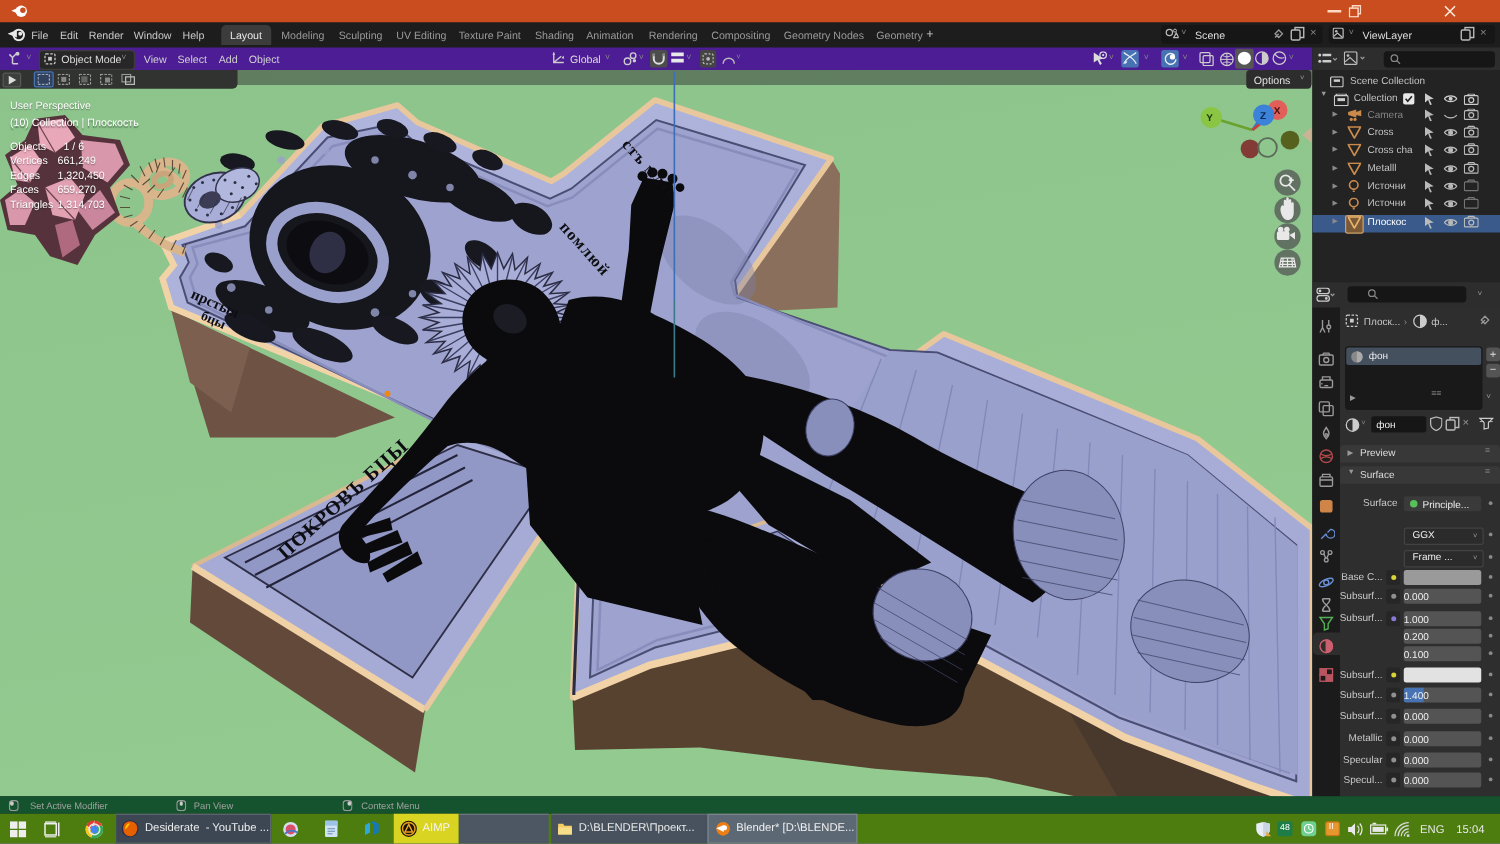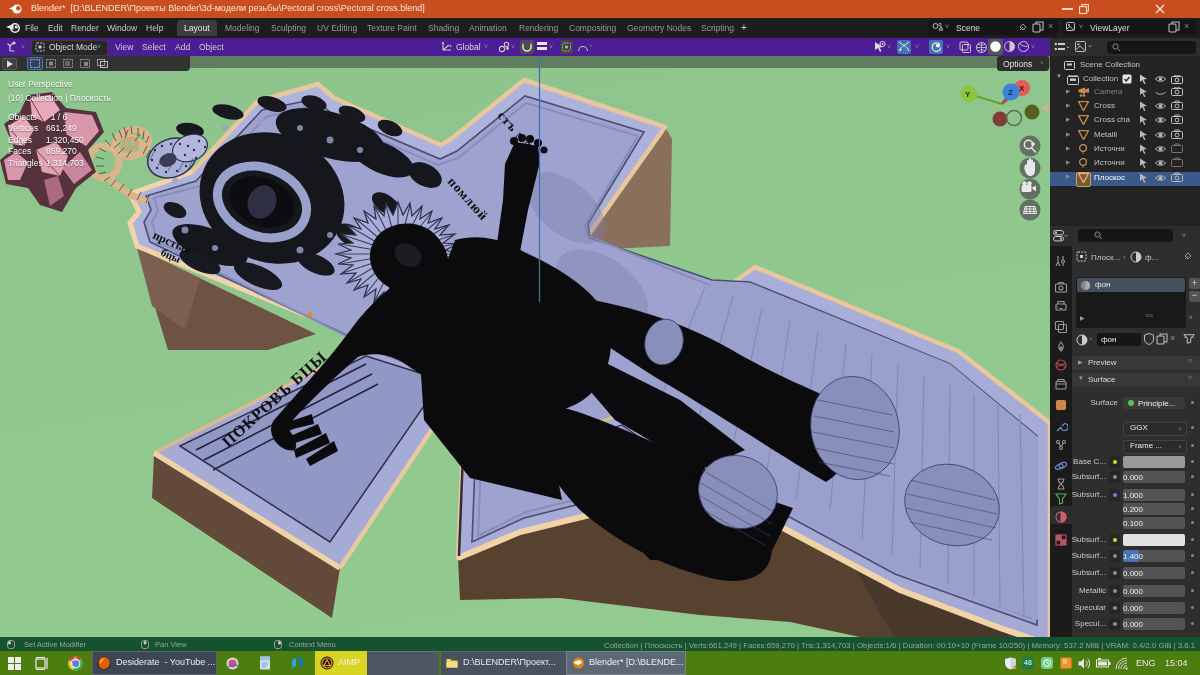--- a/index.html
+++ b/index.html
@@ -25,21 +25,20 @@
 </style>
 </head>
 <body>
 <div id="root">
   <div id="titlebar" class="abs">
     <svg class="abs" style="left:9px;top:3px" width="14" height="12" viewBox="0 0 14 12">
       <circle cx="8" cy="6" r="4.6" fill="#fff"></circle>
       <circle cx="9.3" cy="5.2" r="2.2" fill="#c94d1e"></circle>
       <path d="M0 5.5 L7 2.5 L7 8.5 Z" fill="#fff"></path>
     </svg>
-    <div class="title">Blender*&nbsp; [D:\BLENDER\Проекты Blender\3d-модели резьбы\Pectoral cross\Pectoral cross.blend]</div>
     <div class="abs" style="left:1062px;top:8px;width:11px;height:1.5px;background:#ffd9c4"></div>
     <svg class="abs" style="left:1079px;top:4px" width="10" height="10" viewBox="0 0 10 10">
       <rect x="0.5" y="2.5" width="7" height="7" fill="none" stroke="#ffd9c4" stroke-width="1.2"></rect>
       <path d="M3 2.5 L3 0.5 L9.5 0.5 L9.5 7 L7.5 7" fill="none" stroke="#ffd9c4" stroke-width="1.2"></path>
     </svg>
     <svg class="abs" style="left:1155px;top:4px" width="10" height="10" viewBox="0 0 10 10">
       <path d="M1 1 L9 9 M9 1 L1 9" stroke="#ffe9dd" stroke-width="1.3"></path>
     </svg>
   </div>
   <div id="menubar" class="abs">
@@ -56,21 +55,21 @@
     <span class="tab active" style="left:177px">Layout</span>
     <span class="tab" style="left:218px">Modeling</span>
     <span class="tab" style="left:264px">Sculpting</span>
     <span class="tab" style="left:310px">UV Editing</span>
     <span class="tab" style="left:360px">Texture Paint</span>
     <span class="tab" style="left:421px">Shading</span>
     <span class="tab" style="left:462px">Animation</span>
     <span class="tab" style="left:512px">Rendering</span>
     <span class="tab" style="left:562px">Compositing</span>
     <span class="tab" style="left:620px">Geometry Nodes</span>
-    <span class="tab" style="left:694px">Scripting</span>
+    <span class="tab" style="left:694px">Geometry</span>
     <span class="mitem" style="left:741px;top:4px;font-size:10px">+</span>
 
     <div class="abs" style="left:929px;top:2px;width:129px;height:15px;background:#161616;border-radius:3px"></div>
     <svg class="abs" style="left:932px;top:4px" width="11" height="11" viewBox="0 0 11 11">
       <circle cx="3.5" cy="4" r="2.5" fill="none" stroke="#bbb" stroke-width="1"></circle>
       <path d="M7 8 L9 4.5 L11 8 Z" fill="none" stroke="#bbb" stroke-width="1"></path>
       <circle cx="8" cy="2.5" r="1.2" fill="none" stroke="#bbb" stroke-width="0.8"></circle>
     </svg>
     <span class="abs" style="left:945px;top:5px;color:#888;font-size:7px">˅</span>
     <span class="abs" style="left:956px;top:5px;color:#ddd">Scene</span>
@@ -887,21 +886,20 @@
     <svg class="abs" style="left:141px;top:3px" width="8" height="9" viewBox="0 0 8 9">
         <rect x="0.5" y="0.5" width="7" height="8" rx="2.5" fill="none" stroke="#999" stroke-width="1"></rect>
         <rect x="2.8" y="1" width="2.4" height="3.5" rx="1.2" fill="#ccc"></rect>
       </svg>
     <span class="abs" style="left:155px;top:3px">Pan View</span>
     <svg class="abs" style="left:274px;top:3px" width="8" height="9" viewBox="0 0 8 9">
         <rect x="0.5" y="0.5" width="7" height="8" rx="2.5" fill="none" stroke="#999" stroke-width="1"></rect>
         <rect x="4" y="1" width="3" height="3.5" rx="1.5" fill="#ccc"></rect>
       </svg>
     <span class="abs" style="left:289px;top:3px">Context Menu</span>
-    <span class="abs" style="left:604px;top:3.5px;font-size:7.8px;white-space:nowrap">Collection | Плоскость | Verts:661,249 | Faces:659,270 | Tris:1,314,703 | Objects:1/6 | Duration: 00:10+10 (Frame 10/250) | Memory: 537.2 MiB | VRAM: 0.4/2.0 GiB | 3.6.1</span>
   </div>
   <div id="taskbar" class="abs">
     <svg class="abs" style="left:8px;top:6px" width="13" height="13" viewBox="0 0 13 13" fill="#eee">
       <rect x="0" y="0" width="6" height="6"></rect>
         <rect x="7" y="0" width="6" height="6"></rect>
         <rect x="0" y="7" width="6" height="6"></rect>
         <rect x="7" y="7" width="6" height="6"></rect>
     </svg>
     <svg class="abs" style="left:35px;top:6px" width="14" height="13" viewBox="0 0 14 13">
       <rect x="1" y="2" width="9" height="9" fill="none" stroke="#eee" stroke-width="1.2"></rect>

